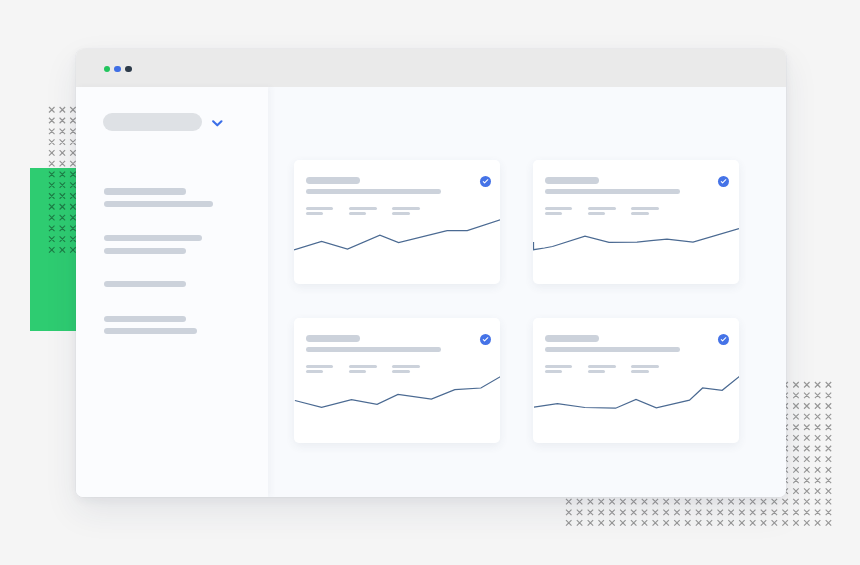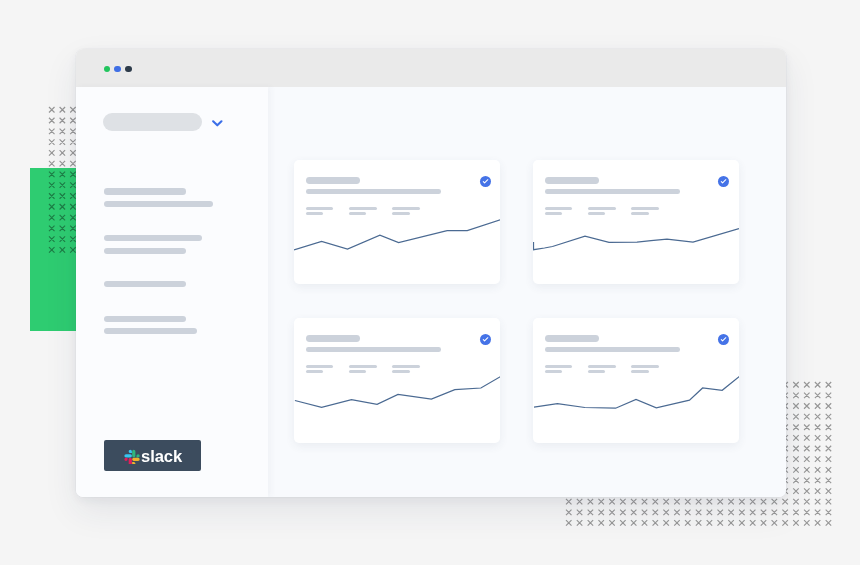--- a/index.html
+++ b/index.html
@@ -74,33 +74,20 @@
         </div>
         <div id="navskel">
             <div class="skel" style="left:27.5px;top:101.40px;width:82px;height:6.3px;"></div>
             <div class="skel" style="left:27.5px;top:113.90px;width:109px;height:6.3px;"></div>
             <div class="skel" style="left:27.5px;top:148.00px;width:98px;height:6.3px;"></div>
             <div class="skel" style="left:27.5px;top:160.60px;width:82px;height:6.3px;"></div>
             <div class="skel" style="left:27.5px;top:193.60px;width:82px;height:6.3px;"></div>
             <div class="skel" style="left:27.5px;top:228.60px;width:82px;height:6.3px;"></div>
             <div class="skel" style="left:27.5px;top:240.90px;width:93px;height:6.3px;"></div>
           </div>
-        <div class="slack-btn">
-          <span id="slacklogo">
-              <svg width="16.6" height="16.6" viewBox="0 0 270 270">
-<g>
-<path fill="#36C5F0" d="M99.4 5.8a28.3 28.3 0 0 0-28.3 28.3 28.3 28.3 0 0 0 28.3 28.3h28.3V34.1A28.3 28.3 0 0 0 99.4 5.8zm0 75.6H23.9a28.3 28.3 0 0 0-28.3 28.3 28.3 28.3 0 0 0 28.3 28.3h75.5a28.3 28.3 0 0 0 28.3-28.3 28.3 28.3 0 0 0-28.3-28.3z" transform="translate(10 25) scale(0.93)"></path>
-<path fill="#2EB67D" d="M264.4 109.7a28.3 28.3 0 0 0-28.3-28.3 28.3 28.3 0 0 0-28.3 28.3V138h28.3a28.3 28.3 0 0 0 28.3-28.3zm-75.6 0V34.1a28.3 28.3 0 0 0-28.3-28.3 28.3 28.3 0 0 0-28.3 28.3v75.6a28.3 28.3 0 0 0 28.3 28.3 28.3 28.3 0 0 0 28.3-28.3z" transform="translate(10 25) scale(0.93)"></path>
-<path fill="#ECB22E" d="M160.5 274a28.3 28.3 0 0 0 28.3-28.3 28.3 28.3 0 0 0-28.3-28.3h-28.3v28.3a28.3 28.3 0 0 0 28.3 28.3zm0-75.6h75.6a28.3 28.3 0 0 0 28.3-28.3 28.3 28.3 0 0 0-28.3-28.3h-75.6a28.3 28.3 0 0 0-28.3 28.3 28.3 28.3 0 0 0 28.3 28.3z" transform="translate(10 25) scale(0.93)"></path>
-<path fill="#E01E5A" d="M-4.4 170.1a28.3 28.3 0 0 0 28.3 28.3 28.3 28.3 0 0 0 28.3-28.3v-28.3H23.9a28.3 28.3 0 0 0-28.3 28.3zm75.5 0v75.6a28.3 28.3 0 0 0 28.3 28.3 28.3 28.3 0 0 0 28.3-28.3v-75.6a28.3 28.3 0 0 0-28.3-28.3 28.3 28.3 0 0 0-28.3 28.3z" transform="translate(10 25) scale(0.93)"></path>
-</g>
-              </svg>
-            </span>
-          <span class="slack-word">slack</span>
-        </div>
       </div>
       <div class="content">
         <div id="cards">
             <div class="card" style="left:25.5px;top:73.30000000000001px;width:206.6px;height:124.2px;">
     <svg class="spark" width="206.6" height="124.2">
                 <polyline points="0.0,89.8 27.6,81.4 53.5,89.1 85.9,75.2 104.6,82.7 153.1,70.7 173.2,70.7 208.0,59.3" fill="none" stroke="#4b6a92" stroke-width="1.25"></polyline>
               </svg>
     <div class="bar" style="left:12px;top:17.1px;width:54px;height:6.9px;border-radius:3.45px;"></div>
     <div class="bar" style="left:12px;top:29px;width:135px;height:4.6px;border-radius:2.3px;"></div>
     <div class="badge" style="left:186.1px;top:15.5px;width:11px;height:11px;">

